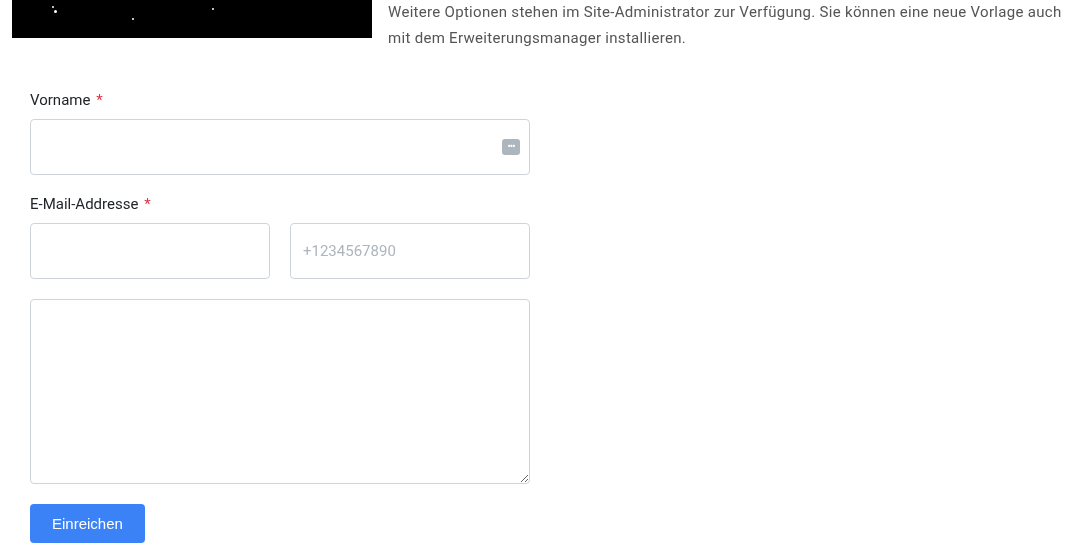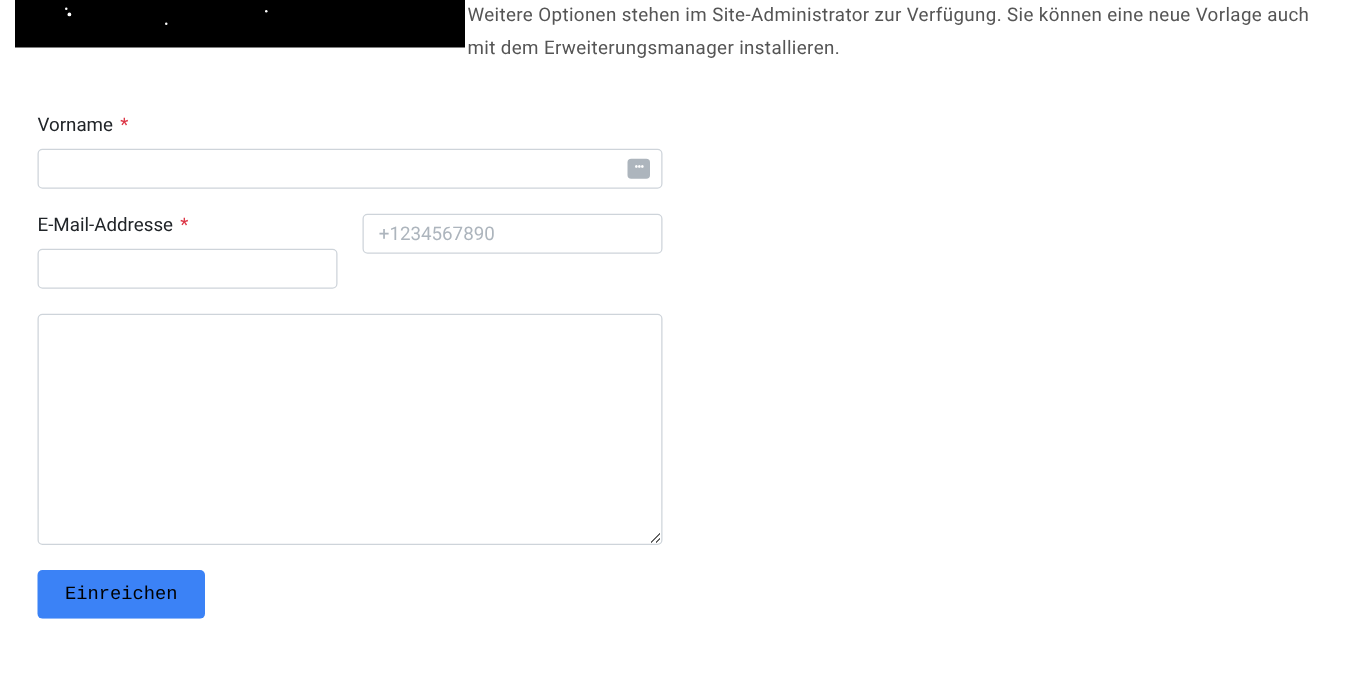--- a/index.html
+++ b/index.html
@@ -30,32 +30,33 @@
       position: absolute;
       width: 2px;
       height: 2px;
       background: #fff;
       border-radius: 50%;
     }
     .hero-text {
       color: #555;
       font-size: 15px;
       line-height: 1.7;
-      padding-left: 2px;
+      padding-left: 16px;
       padding-right: 10px;
       letter-spacing: 0.3px;
     }
     .form-container {
       padding: 0 30px;
       max-width: 560px;
     }
     .form-row {
       display: flex;
       gap: 20px;
       margin-bottom: 20px;
+      align-items: flex-end;
     }
     .form-group {
       flex: 1;
       display: flex;
       flex-direction: column;
     }
     .form-group-full {
       width: 100%;
       display: flex;
       flex-direction: column;
@@ -79,21 +80,21 @@
       border: 1px solid #ced4da;
       border-radius: 4px;
       font-size: 15px;
       font-family: inherit;
       color: #495057;
       background: #fff;
     }
     input[type="text"],
     input[type="email"],
     input[type="tel"] {
-      height: 32px;
+      height: 56px;
     }
     input::placeholder {
       color: #adb5bd;
     }
     textarea {
       min-height: 185px;
       resize: both;
     }
     .input-wrapper {
       position: relative;
@@ -110,27 +111,27 @@
       display: flex;
       align-items: center;
       justify-content: center;
       color: #fff;
       font-size: 10px;
       letter-spacing: -1px;
       line-height: 1;
     }
     .submit-btn {
       background: #3b82f6;
-      color: #000000;
+      color: #ffffff;
       border: none;
       padding: 11px 22px;
       border-radius: 4px;
       font-size: 15px;
       cursor: pointer;
-      font-family: Liberation Mono, monospace;
+      font-family: Liberation Sans, sans-serif;
     }
   </style>
 </head>
 <body>
 
 <div class="hero-area">
   <div class="hero-image">
     <div class="star" style="top:6px;left:40px;"></div>
     <div class="star" style="top:10px;left:42px;width:3px;height:3px;"></div>
     <div class="star" style="top:18px;left:120px;"></div>

